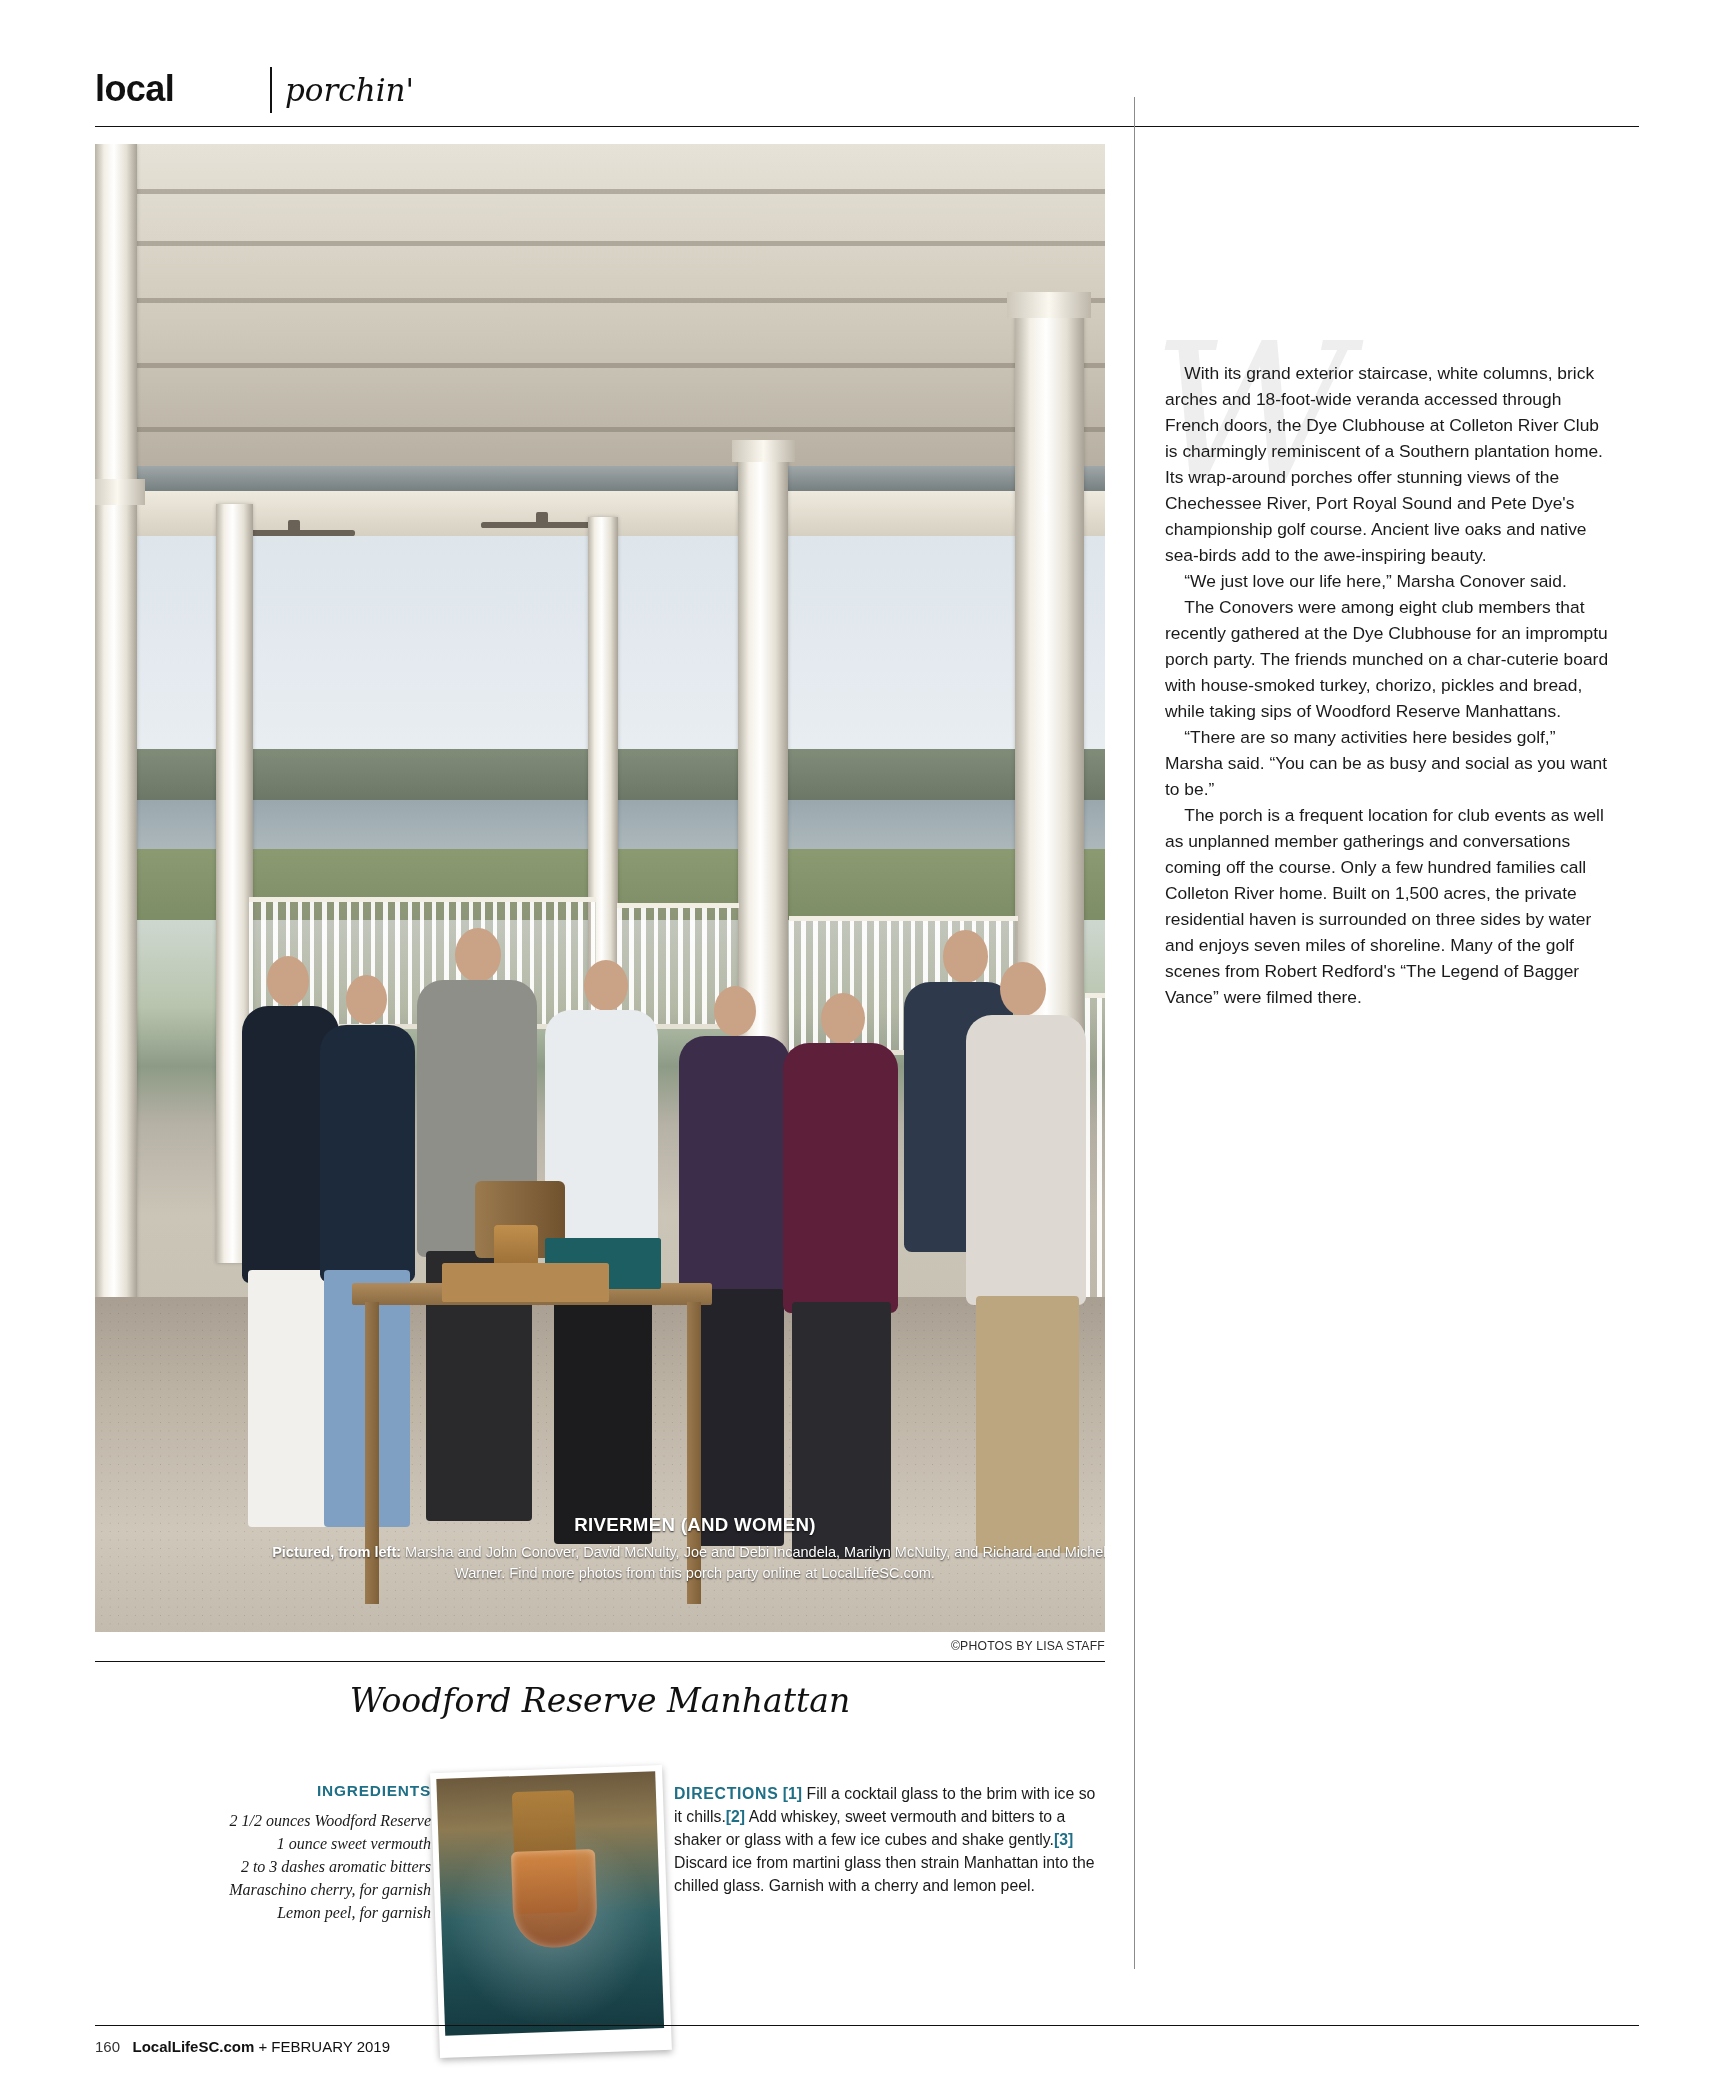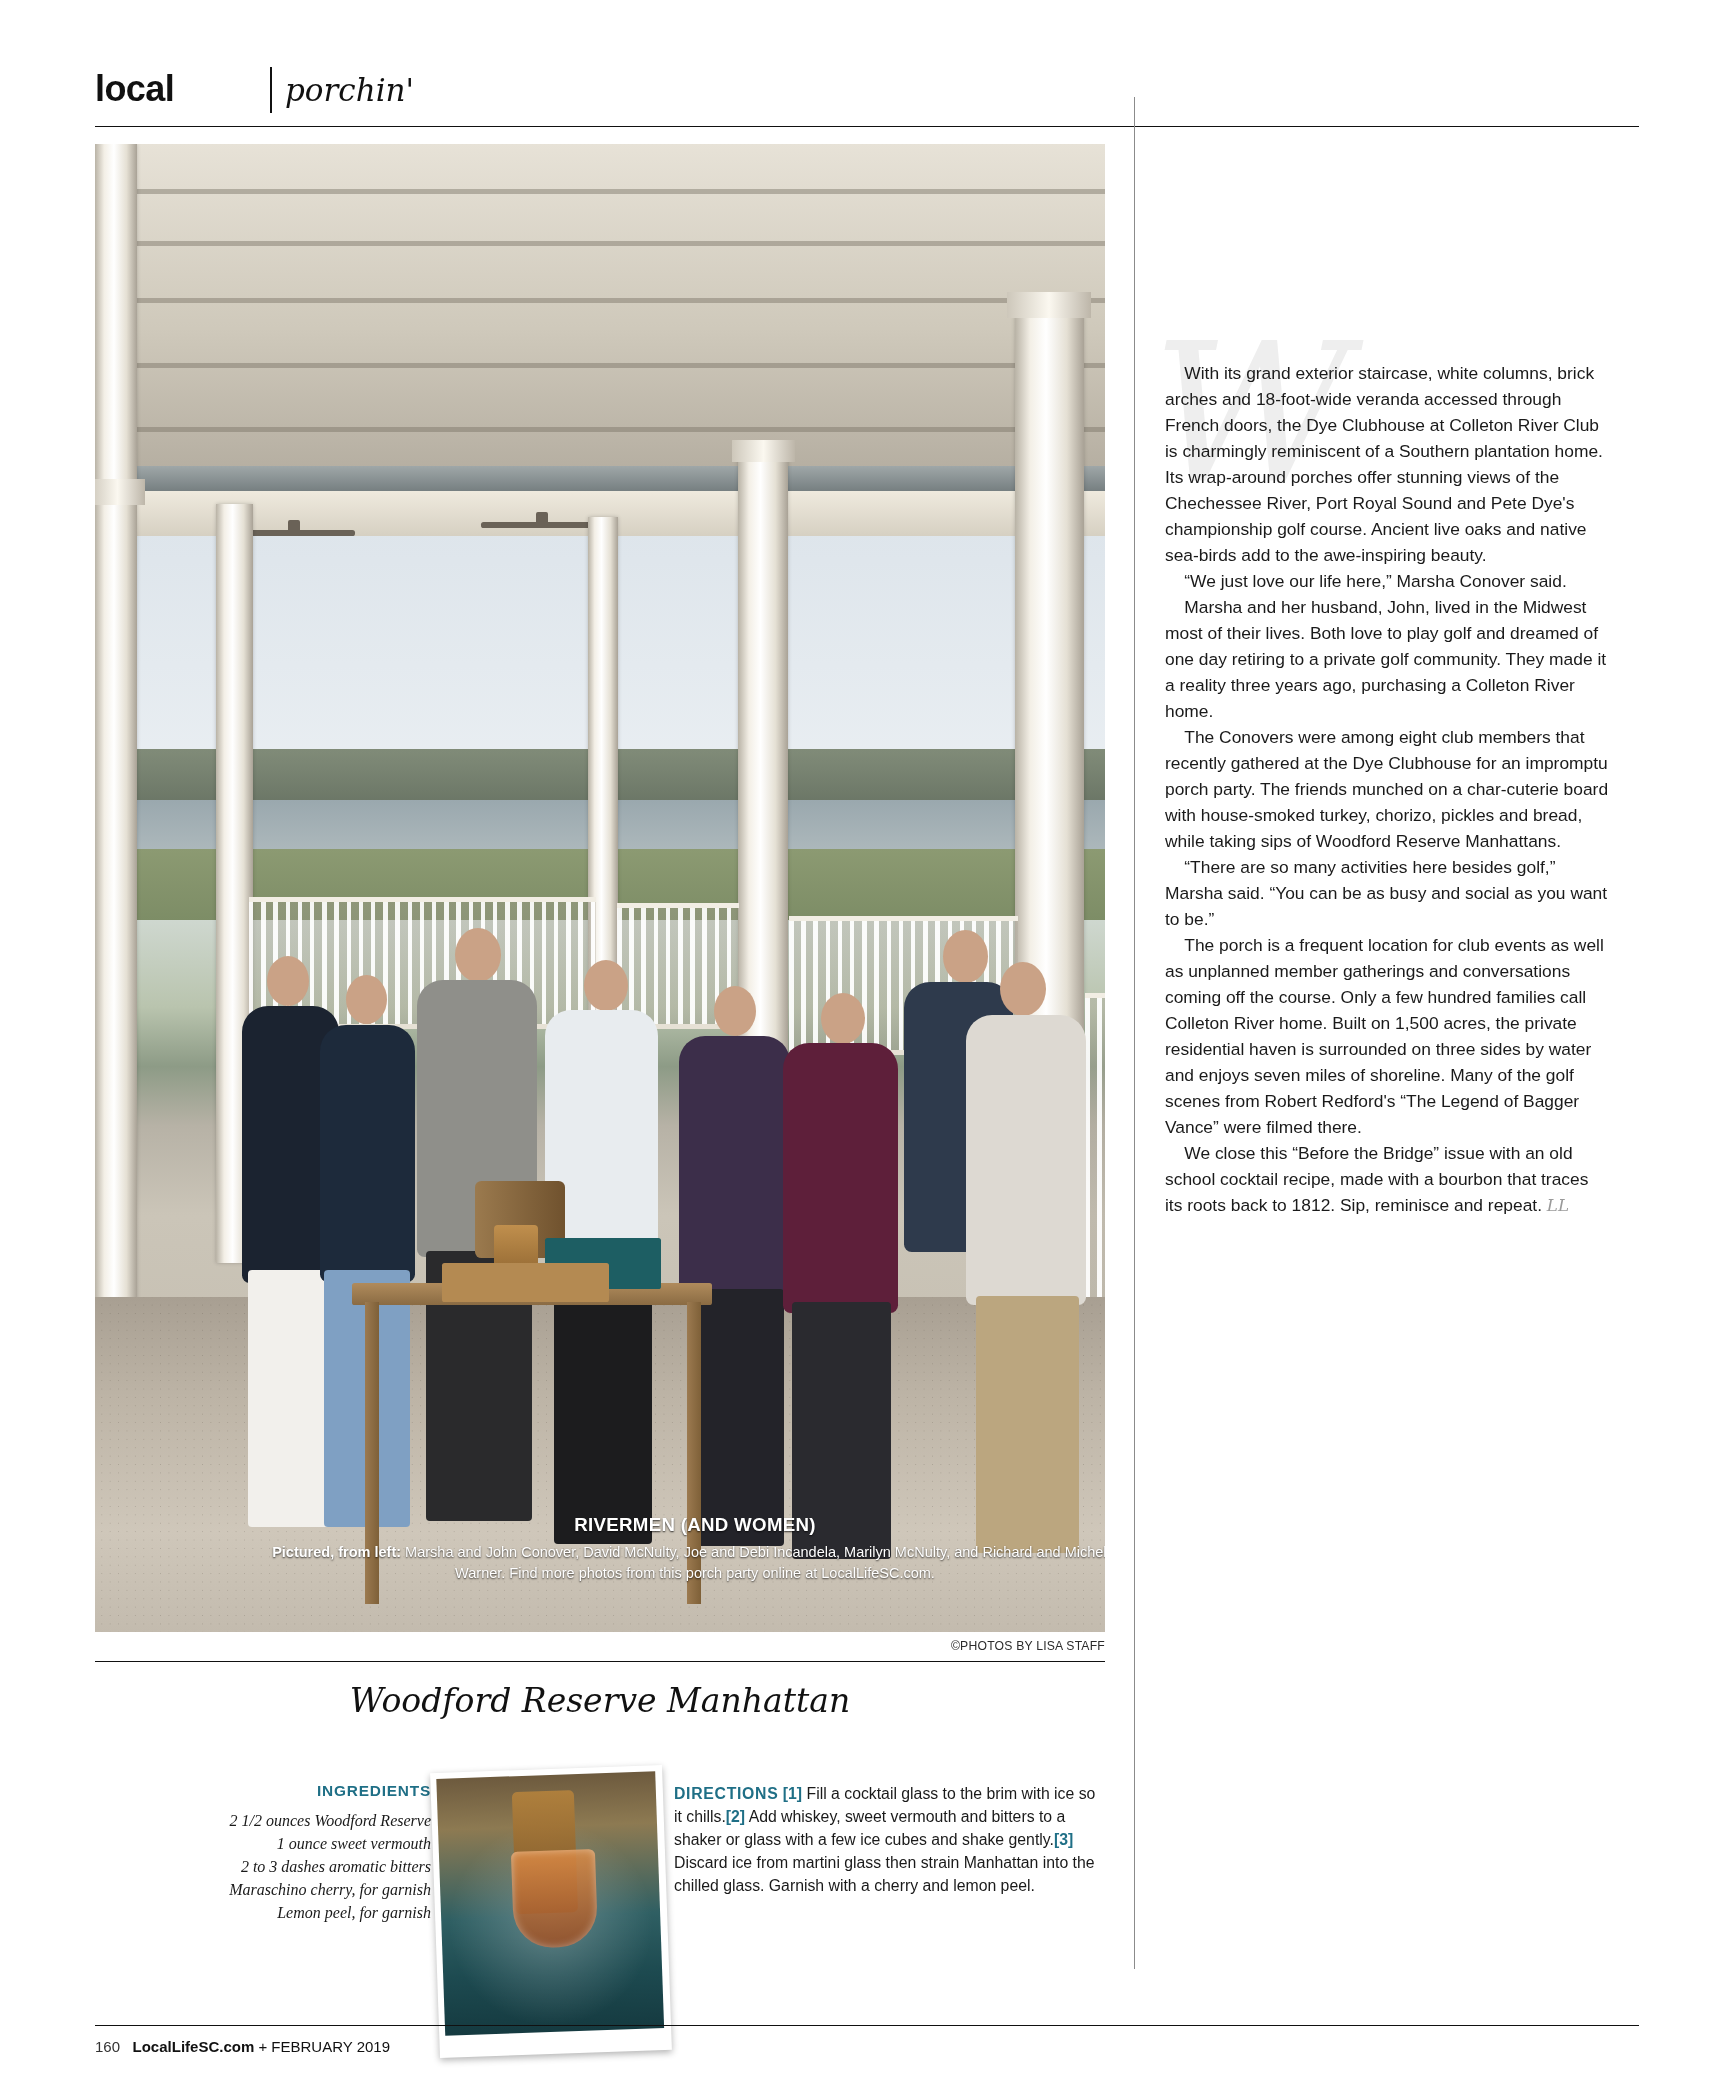--- a/index.html
+++ b/index.html
@@ -516,25 +516,23 @@
       <span class="dir-head">DIRECTIONS</span>
       <span class="step-num">[1]</span><span> Fill a cocktail glass to the brim with ice so it chills.</span><span class="step-num">[2]</span><span> Add whiskey, sweet vermouth and bitters to a shaker or glass with a few ice cubes and shake gently.</span><span class="step-num">[3]</span><span> Discard ice from martini glass then strain Manhattan into the chilled glass. Garnish with a cherry and lemon peel.</span>
     </p>
   </div>
 
   <div class="watermark">W</div>
 
   <div class="article">
     <p class="first">With its grand exterior staircase, white columns, brick arches and 18-foot-wide veranda accessed through French doors, the Dye Clubhouse at Colleton River Club is charmingly reminiscent of a Southern plantation home. Its wrap-around porches offer stunning views of the Chechessee River, Port Royal Sound and Pete Dye's championship golf course. Ancient live oaks and native sea-birds add to the awe-inspiring beauty.</p>
     <p>“We just love our life here,” Marsha Conover said.</p>
-    <p>Marsha and her husband, John, lived in the Midwest most of their lives. Both love to play golf and dreamed of one day retiring to a private golf community. They made it a reality three years ago, purchasing a Colleton River home.</p>
     <p>The Conovers were among eight club members that recently gathered at the Dye Clubhouse for an impromptu porch party. The friends munched on a char-cuterie board with house-smoked turkey, chorizo, pickles and bread, while taking sips of Woodford Reserve Manhattans.</p>
     <p>“There are so many activities here besides golf,” Marsha said. “You can be as busy and social as you want to be.”</p>
     <p>The porch is a frequent location for club events as well as unplanned member gatherings and conversations coming off the course. Only a few hundred families call Colleton River home. Built on 1,500 acres, the private residential haven is surrounded on three sides by water and enjoys seven miles of shoreline. Many of the golf scenes from Robert Redford's “The Legend of Bagger Vance” were filmed there.</p>
-    <p><span>We close this “Before the Bridge” issue with an old school cocktail recipe, made with a bourbon that traces its roots back to 1812. Sip, reminisce and repeat. </span><span class="ll-mark">LL</span></p>
   </div>
 
   <div class="footer-rule"></div>
   <div class="footer">
     <span class="pg">160</span>
     &nbsp;&nbsp;<span class="site">LocalLifeSC.com</span>
     <span>+ FEBRUARY 2019</span>
   </div>
 
 </div>

